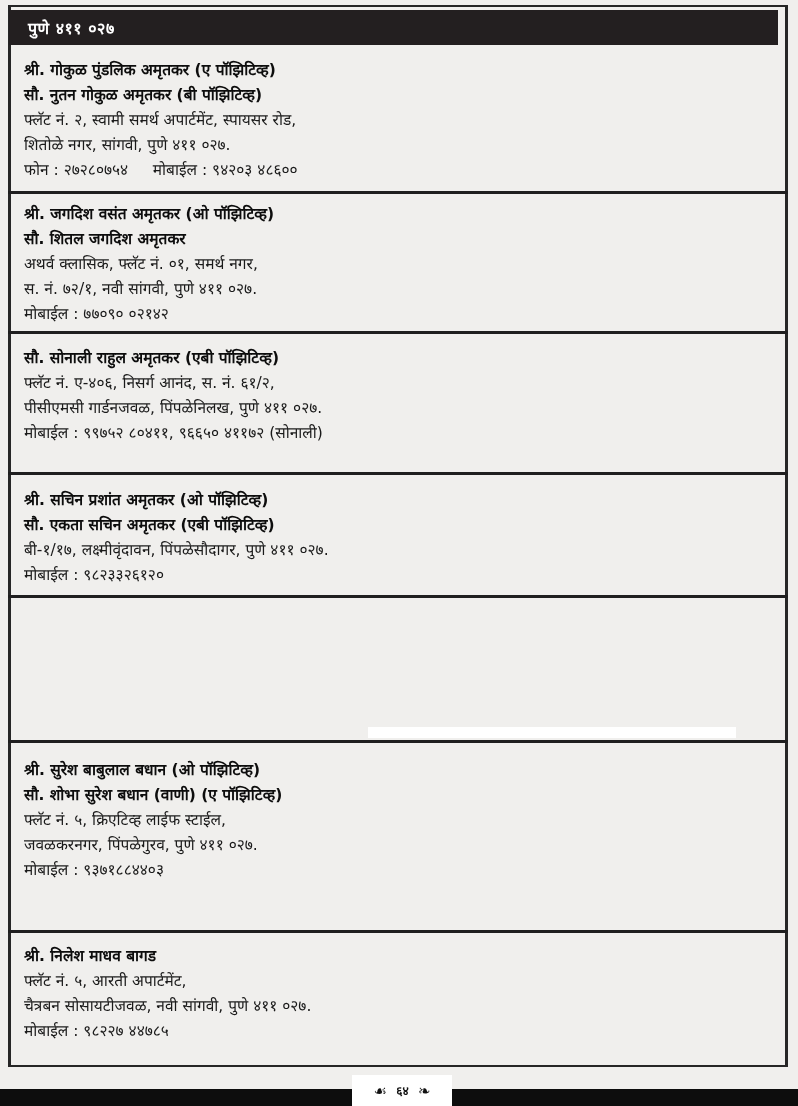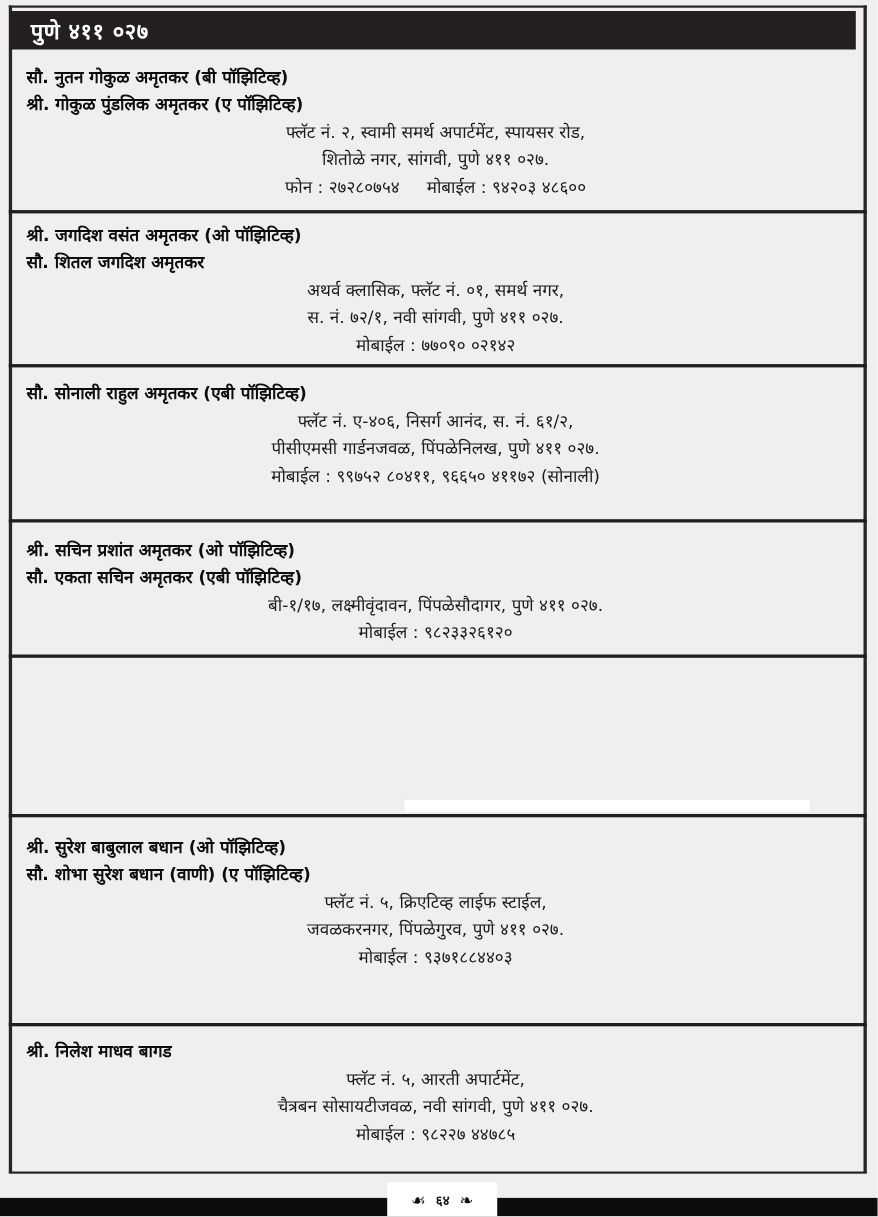--- a/index.html
+++ b/index.html
@@ -15,31 +15,31 @@
   .frame-top{position:absolute;left:8px;top:5px;width:780px;height:2px;background:#262626;}
   .frame-left{position:absolute;left:8px;top:5px;width:3px;height:1061px;background:#262626;}
   .frame-right{position:absolute;left:785px;top:5px;width:3px;height:1061px;background:#262626;}
   .frame-bottom{position:absolute;left:8px;top:1065px;width:780px;height:2px;background:#262626;}
 
   .header-bar{
     position:absolute;left:9px;top:10px;width:769px;height:35px;
     background:#231f20;display:flex;align-items:center;
   }
   .header-bar .title{
-    color:#ffffff;font-size:20px;font-weight:700;
+    color:#ffffff;font-size:16px;font-weight:700;
     padding-left:19px;letter-spacing:.5px;white-space:pre;
   }
 
   .entry{position:absolute;left:24px;right:30px;}
   .entry .line{
     height:25px;line-height:25px;font-size:15.5px;
     white-space:pre;overflow:visible;
   }
   .entry .name{font-weight:700;color:#0d0d0d;}
-  .entry .addr{font-weight:400;color:#1a1a1a;text-align:center;}
+  .entry .addr{font-weight:400;color:#1a1a1a;}
 
   .divider{position:absolute;left:8px;width:780px;height:3px;background:#1f1f1f;}
 
   .whiteout-patch{
     position:absolute;left:368px;top:727px;width:368px;height:11px;
     background:#ffffff;
   }
 
   .footer-bar{position:absolute;left:0;top:1089px;width:798px;height:17px;background:#0d0d0d;}
 
@@ -59,22 +59,22 @@
   <div class="frame-top"></div>
   <div class="frame-left"></div>
   <div class="frame-right"></div>
   <div class="frame-bottom"></div>
 
   <div class="header-bar">
     <span class="title">पुणे ४११ ०२७</span>
   </div>
 
   <div class="entry" style="top:58px">
+    <div class="line name">श्री. गोकुळ पुंडलिक अमृतकर (ए पॉझिटिव्ह)</div>
     <div class="line name">सौ. नुतन गोकुळ अमृतकर (बी पॉझिटिव्ह)</div>
-    <div class="line name">श्री. गोकुळ पुंडलिक अमृतकर (ए पॉझिटिव्ह)</div>
     <div class="line addr">फ्लॅट नं. २, स्वामी समर्थ अपार्टमेंट, स्पायसर रोड,</div>
     <div class="line addr">शितोळे नगर, सांगवी, पुणे ४११ ०२७.</div>
     <div class="line addr">फोन : २७२८०७५४     मोबाईल : ९४२०३ ४८६००</div>
   </div>
   <div class="divider" style="top:191px"></div>
 
   <div class="entry" style="top:202px">
     <div class="line name">श्री. जगदिश वसंत अमृतकर (ओ पॉझिटिव्ह)</div>
     <div class="line name">सौ. शितल जगदिश अमृतकर</div>
     <div class="line addr">अथर्व क्लासिक, फ्लॅट नं. ०१, समर्थ नगर,</div>

